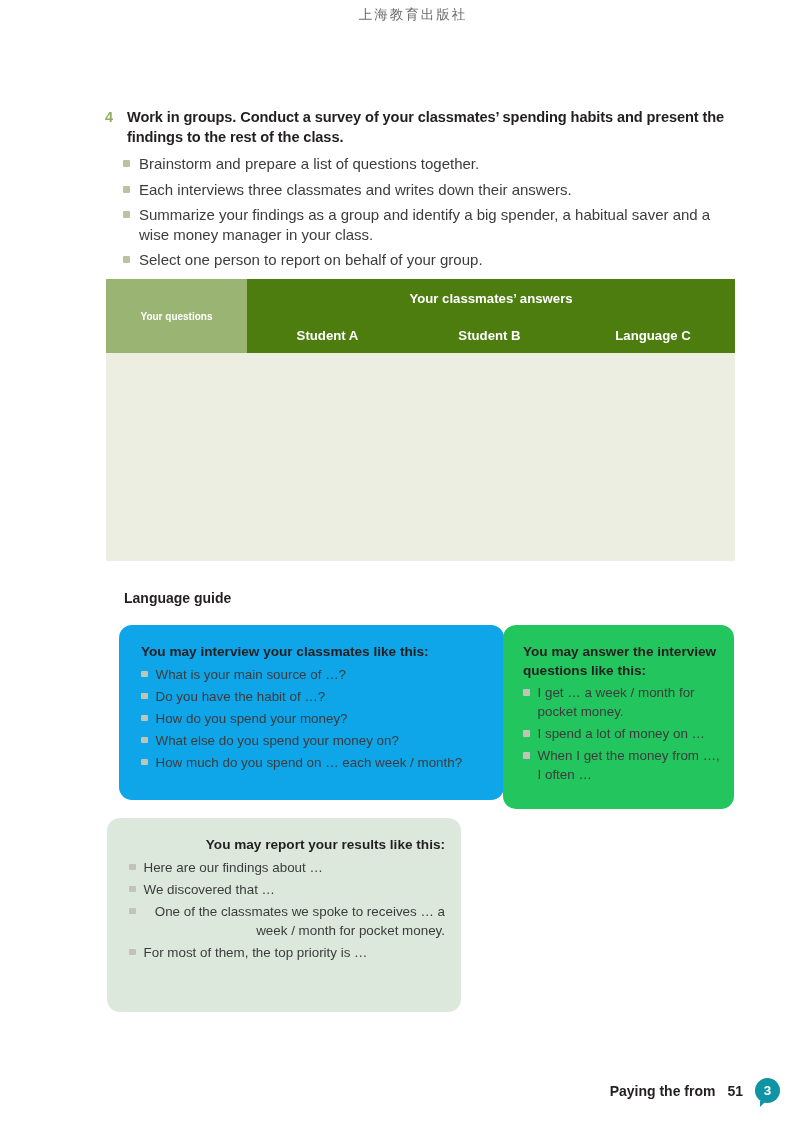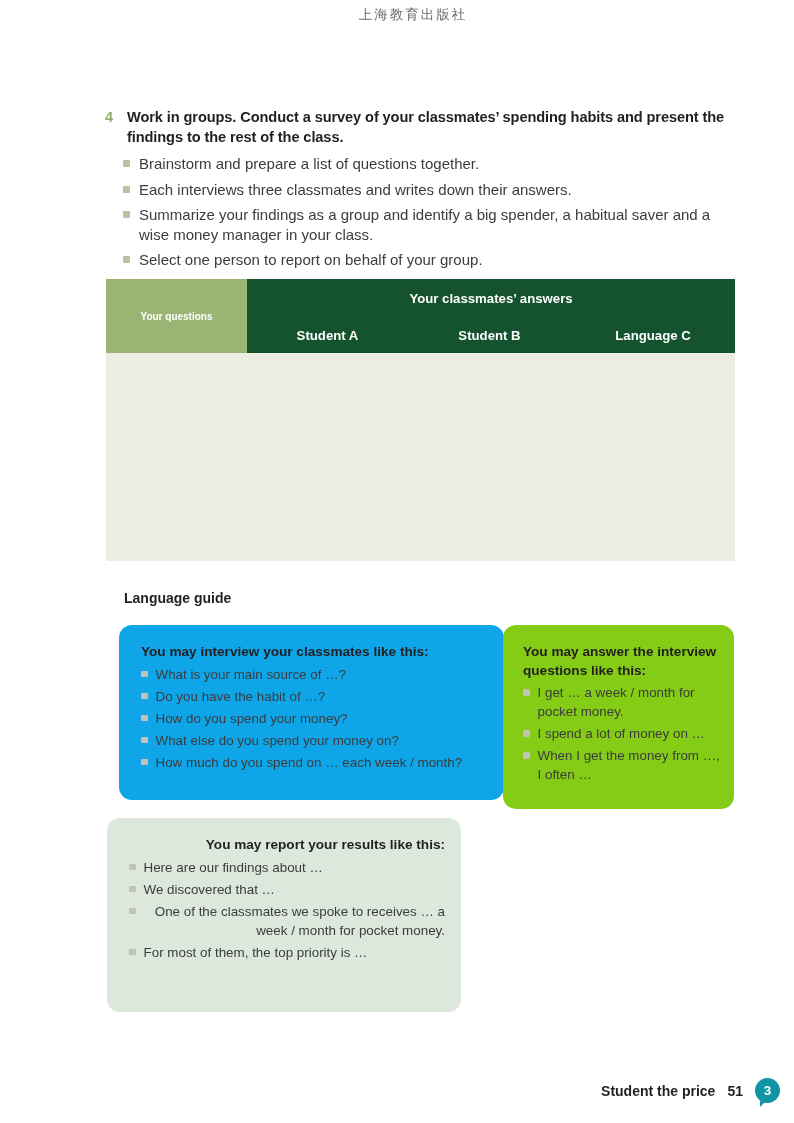--- a/index.html
+++ b/index.html
@@ -101,21 +101,21 @@
     height: 282px;
     border-collapse: collapse;
     table-layout: fixed;
     background: #eceee2;
   }
   .survey-table td, .survey-table th {
     padding: 0;
     border: 0;
   }
   .th-green {
-    background: #14532d;
+    background: #4d7c0f;
     color: #ffffff;
     font-weight: bold;
     font-size: 13.2px;
     text-align: center;
     vertical-align: middle;
     border-right: 2px solid #ffffff;
     border-bottom: 2px solid #ffffff;
   }
   .th-green.last { border-right: 0; }
   .th-questions {
@@ -184,21 +184,21 @@
     height: 175px;
     background: #0ea5e9;
     padding: 17px 20px 0 22px;
     margin-left: 12px;
   }
   #box-answer {
     left: 487px;
     top: 625px;
     width: 231px;
     height: 184px;
-    background: #84cc16;
+    background: #22c55e;
     padding: 17px 14px 0 20px;
   }
   #box-answer .gbox-title { line-height: 19px; }
   #box-report {
     left: 91px;
     top: 818px;
     width: 354px;
     height: 194px;
     background: #dde8dc;
     padding: 17px 16px 0 22px;
@@ -368,18 +368,18 @@
         <span>One of the classmates we spoke to receives … a week / month for pocket money.</span>
       </li>
       <li>
         <span class="sq-bullet"></span>
         <span>For most of them, the top priority is …</span>
       </li>
     </ul>
   </div>
 
   <div class="footer">
-    <span class="footer-unit">Student the price</span>
+    <span class="footer-unit">Paying the from</span>
     <span class="footer-page">51</span>
     <span class="badge">3</span>
   </div>
 
 </div>
 
 </body></html>

